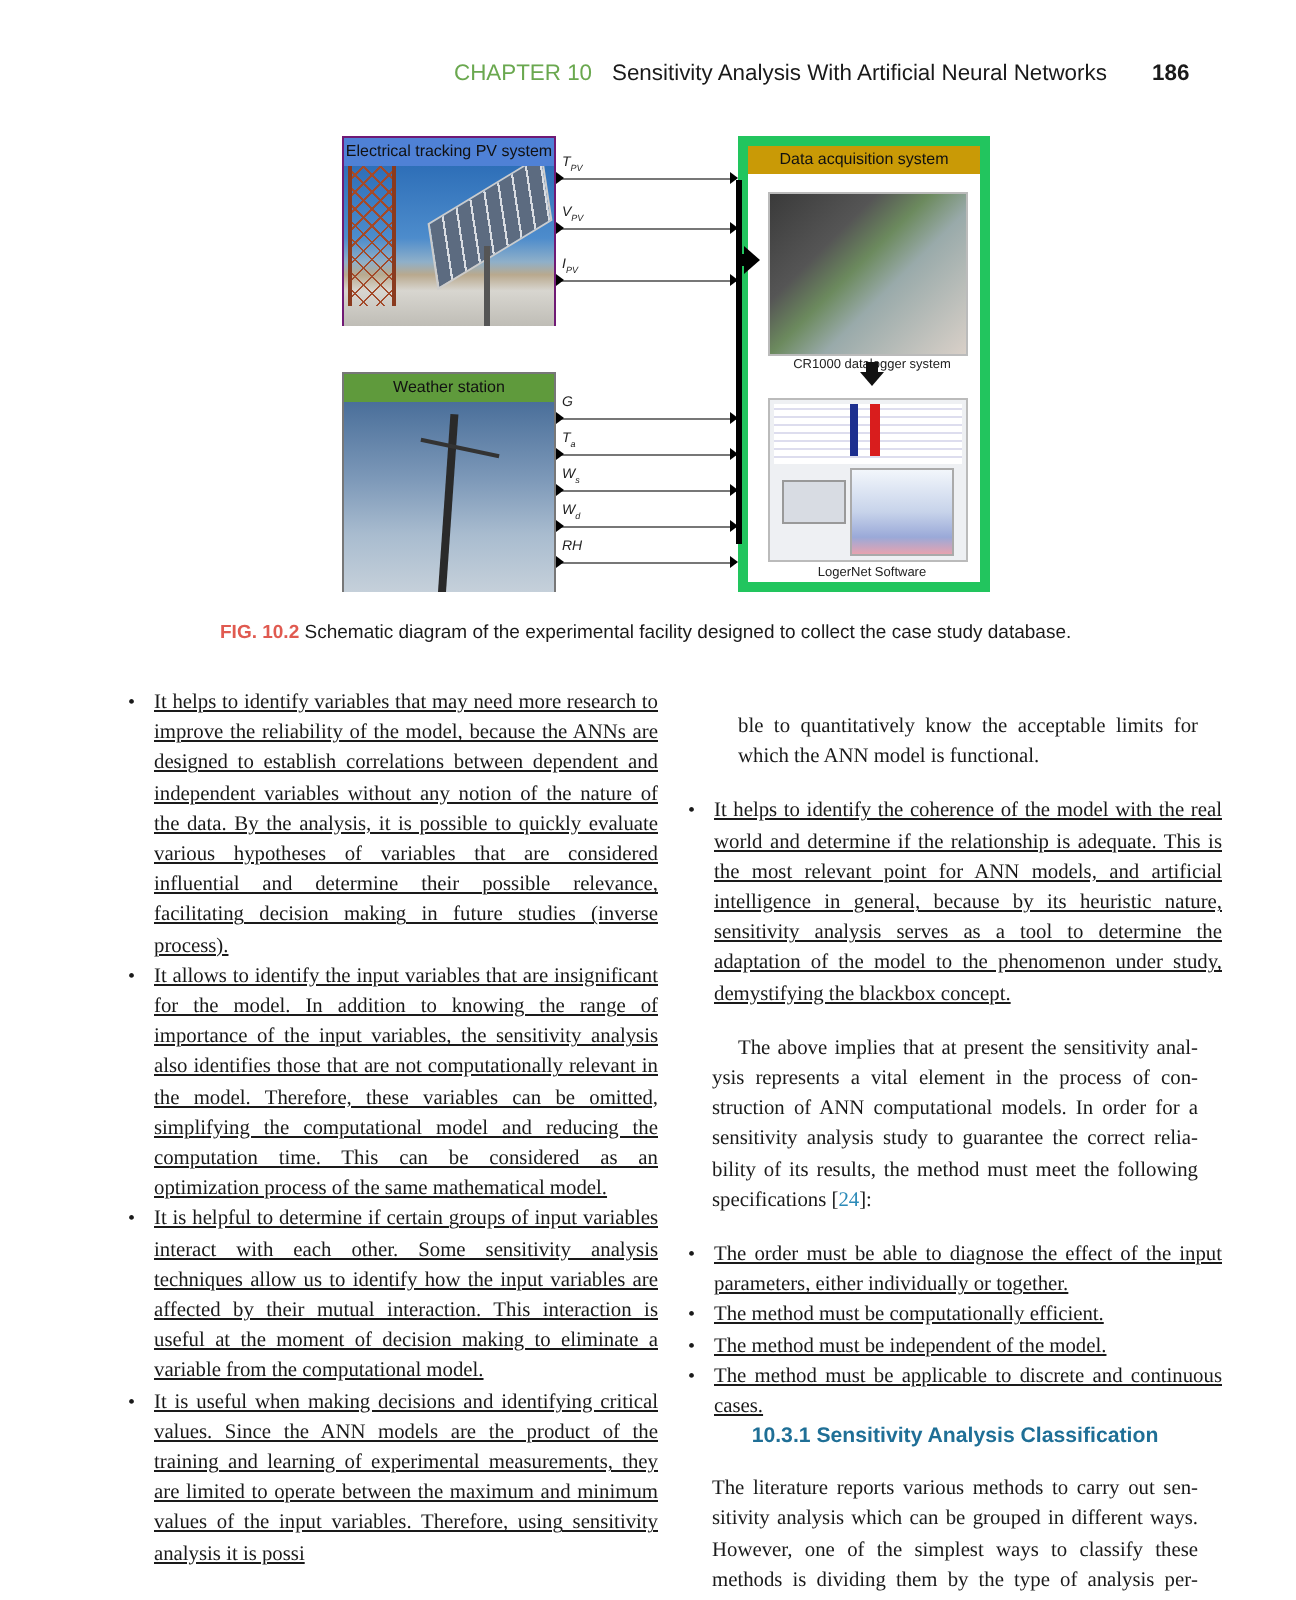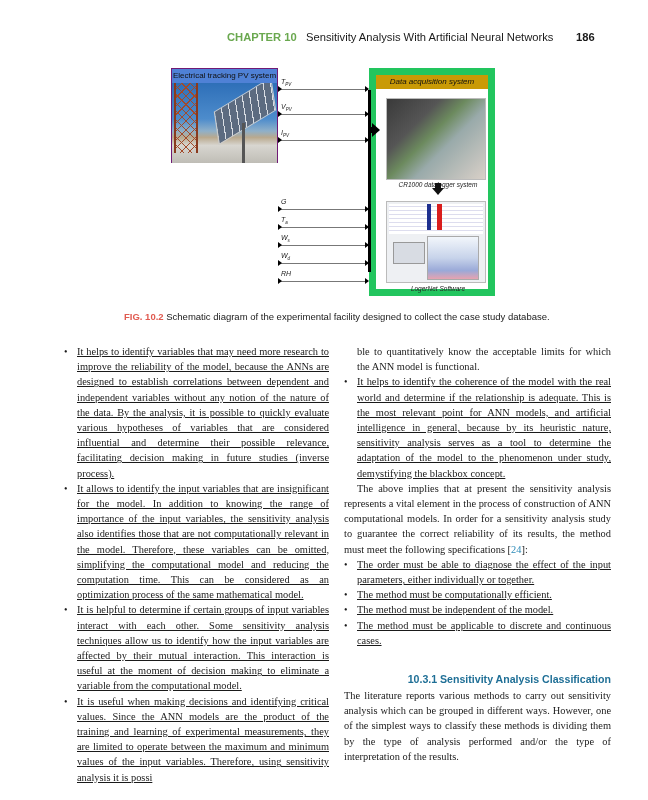--- a/index.html
+++ b/index.html
@@ -1,37 +1,37 @@
 <!DOCTYPE html>
 <html><head>
 <meta charset="utf-8">
 <style>
   html, body { margin: 0; padding: 0; background: #ffffff; }
   body { width: 648px; height: 800px; position: relative; overflow: hidden; font-family: "Liberation Serif", serif; color: #1a1a1a; }
   .header { position: absolute; top: 31px; left: 0; width: 648px; height: 18px; font-family: "Liberation Sans", sans-serif; font-size: 11.2px; }
-  .header .chap { position: absolute; left: 227px; top: 0; color: #6aa84f; font-weight: bold; }
+  .header .chap { position: absolute; left: 227px; top: 0; color: #6aa84f; font-weight: normal; }
   .header .title { position: absolute; left: 306px; top: 0; color: #1a1a1a; }
   .header .page { position: absolute; left: 576px; top: 0; font-weight: bold; color: #1a1a1a; }
 
   .figure { position: absolute; left: 171px; top: 68px; width: 324px; height: 228px; }
   .box-title { font-family: "Liberation Sans", sans-serif; font-size: 8px; color: #111; text-align: center; line-height: 14px; height: 14px; }
   .pv { position: absolute; left: 0; top: 0; width: 107px; height: 95px; border: 1px solid #701a75; box-sizing: border-box; }
   .pv .box-title { background: #4f81d6; }
   .pv .photo { height: 80px; background: linear-gradient(180deg, #2e6fb8 0%, #4d8ccc 45%, #8fb0c9 60%, #b9a98e 68%, #d8d6d0 78%, #bfbdb6 100%); position: relative; overflow: hidden; }
   .pv .panel { position: absolute; left: 44px; top: 10px; width: 56px; height: 34px; background: repeating-linear-gradient(90deg, #5c6b80 0 6px, #d9dde3 6px 7px); transform: skewY(-25deg) rotate(-8deg); border: 1px solid #ccc; }
   .pv .tower { position: absolute; left: 2px; top: 0; width: 20px; height: 70px; background: repeating-linear-gradient(45deg, transparent 0 5px, #a34a2a 5px 6px), repeating-linear-gradient(-45deg, transparent 0 5px, #a34a2a 5px 6px); border-left: 2px solid #8a3a1e; border-right: 2px solid #8a3a1e; }
   .pv .pole { position: absolute; left: 70px; top: 40px; width: 3px; height: 40px; background: #555; }
 
   .ws { position: absolute; left: 0; top: 118px; width: 107px; height: 110px; border: 1px solid #777; box-sizing: border-box; }
   .ws .box-title { background: #5f9a3c; }
   .ws .photo { height: 95px; background: linear-gradient(180deg, #4a6f9a 0%, #7c98b8 40%, #a9bccf 70%, #c5d0da 100%); position: relative; overflow: hidden; }
   .ws .mast { position: absolute; left: 50px; top: 6px; width: 4px; height: 92px; background: #2a2a2a; transform: rotate(4deg); }
   .ws .arm { position: absolute; left: 38px; top: 22px; width: 40px; height: 2px; background: #333; transform: rotate(12deg); }
 
-  .das { position: absolute; left: 198px; top: 0; width: 126px; height: 228px; border: 7px solid #22c55e; box-sizing: border-box; font-style: italic; }
+  .das { position: absolute; left: 198px; top: 0; width: 126px; height: 228px; border: 5px solid #22c55e; box-sizing: border-box; }
   .das .box-title { background: #c99a06; }
   .das .logger { position: absolute; left: 10px; top: 23px; width: 98px; height: 80px; background: linear-gradient(135deg, #3a3a3a 0%, #555 30%, #6c8a5e 45%, #9aa 60%, #d9d0c8 100%); border: 1px solid #bbb; }
   .das .cap { position: absolute; left: 0; width: 124px; text-align: center; font-family: "Liberation Sans", sans-serif; font-size: 6.5px; color: #222; }
   .das .soft { position: absolute; left: 10px; top: 126px; width: 98px; height: 80px; background: #eef0f3; border: 1px solid #bbb; overflow: hidden; }
   .das .soft .grid { position: absolute; left: 2px; top: 2px; width: 94px; height: 30px; background: repeating-linear-gradient(0deg, #fff 0 3px, #dde 3px 4px); }
   .das .soft .blue { position: absolute; left: 40px; top: 2px; width: 4px; height: 26px; background: #1d2f8f; }
   .das .soft .red { position: absolute; left: 50px; top: 2px; width: 5px; height: 26px; background: #d91d1d; }
   .das .soft .chart { position: absolute; left: 40px; top: 34px; width: 50px; height: 42px; background: linear-gradient(180deg, #f2f6fb 0%, #c7d3ea 50%, #9aa9d8 80%, #e7a3b0 100%); border: 1px solid #aaa; }
   .das .soft .dlg { position: absolute; left: 6px; top: 40px; width: 30px; height: 20px; background: #d8dce3; border: 1px solid #999; }
   .das .arrow-down { position: absolute; left: 56px; top: 113px; width: 0; height: 0; border-left: 6px solid transparent; border-right: 6px solid transparent; border-top: 7px solid #111; }
@@ -40,54 +40,61 @@
   .bus { position: absolute; left: 197px; top: 22px; width: 3px; height: 182px; background: #000; }
   .bus-arrow { position: absolute; left: 201px; top: 55px; width: 0; height: 0; border-top: 7px solid transparent; border-bottom: 7px solid transparent; border-left: 8px solid #000; }
   .bus-arrow::before { content: ""; position: absolute; left: -12px; top: -3px; width: 5px; height: 6px; background: #000; }
 
   .sig { position: absolute; left: 107px; width: 90px; height: 1px; background: #777; }
   .sig::before { content: ""; position: absolute; left: 0; top: -3px; border-top: 3px solid transparent; border-bottom: 3px solid transparent; border-left: 4px solid #000; }
   .sig::after { content: ""; position: absolute; right: -1px; top: -3px; border-top: 3px solid transparent; border-bottom: 3px solid transparent; border-left: 4px solid #000; }
   .sig-label { position: absolute; left: 110px; font-family: "Liberation Sans", sans-serif; font-style: italic; font-size: 7px; color: #222; }
   .sig-label sub { font-size: 4.5px; }
 
-  .caption { position: absolute; left: 110px; top: 311px; font-family: "Liberation Sans", sans-serif; font-size: 9.5px; color: #1a1a1a; white-space: nowrap; margin-left: 14px; }
+  .caption { position: absolute; left: 110px; top: 311px; font-family: "Liberation Sans", sans-serif; font-size: 9.5px; color: #1a1a1a; white-space: nowrap; }
   .caption .fig { color: #e05a50; font-weight: bold; }
 
   .col { position: absolute; top: 344px; width: 265px; font-size: 10.4px; line-height: 15.2px; text-align: justify; hyphens: manual; }
   .col.left { left: 64px; }
   .col.right { left: 344px; width: 267px; }
   .col ul { margin: 0; padding: 0; list-style: none; text-decoration: underline; }
   .col li { position: relative; padding-left: 13px; }
   .col li::before { content: "•"; position: absolute; left: 0; top: 0; font-size: 10px; }
-  .col p { margin: 0; }
+  .col p { margin: 12px; }
   .col p.indent { text-indent: 13px; }
   .col .cont { padding-left: 13px; }
   .col .ref { color: #2b8ab8; }
-  .col h3 { margin: 24px 0 2px 0; font-family: "Liberation Sans", sans-serif; font-size: 10.6px; color: #1f6f96; font-weight: bold; line-height: 14px; text-align: right; }
+  .col h3 { margin: 0 0 2px 0; font-family: "Liberation Sans", sans-serif; font-size: 10.6px; color: #1f6f96; font-weight: bold; line-height: 14px; text-align: center; }
 </style>
 </head>
 <body>
 
 <div class="header">
   <span class="chap">CHAPTER 10</span>
   <span class="title">Sensitivity Analysis With Artificial Neural Networks</span>
   <span class="page">186</span>
 </div>
 
 <div class="figure">
   <div class="pv">
     <div class="box-title">Electrical tracking PV system</div>
     <div class="photo">
       <div class="tower"></div>
       <div class="panel"></div>
       <div class="pole"></div>
     </div>
   </div>
 
+  <div class="ws">
+    <div class="box-title">Weather station</div>
+    <div class="photo">
+      <div class="mast"></div>
+      <div class="arm"></div>
+    </div>
+  </div>
 
   <div class="das">
     <div class="box-title">Data acquisition system</div>
     <div class="logger"></div>
     <div class="cap" style="top:106px">CR1000  datalogger system</div>
     <div class="arrow-down"></div>
     <div class="soft">
       <div class="grid"></div>
       <div class="blue"></div>
       <div class="red"></div>

